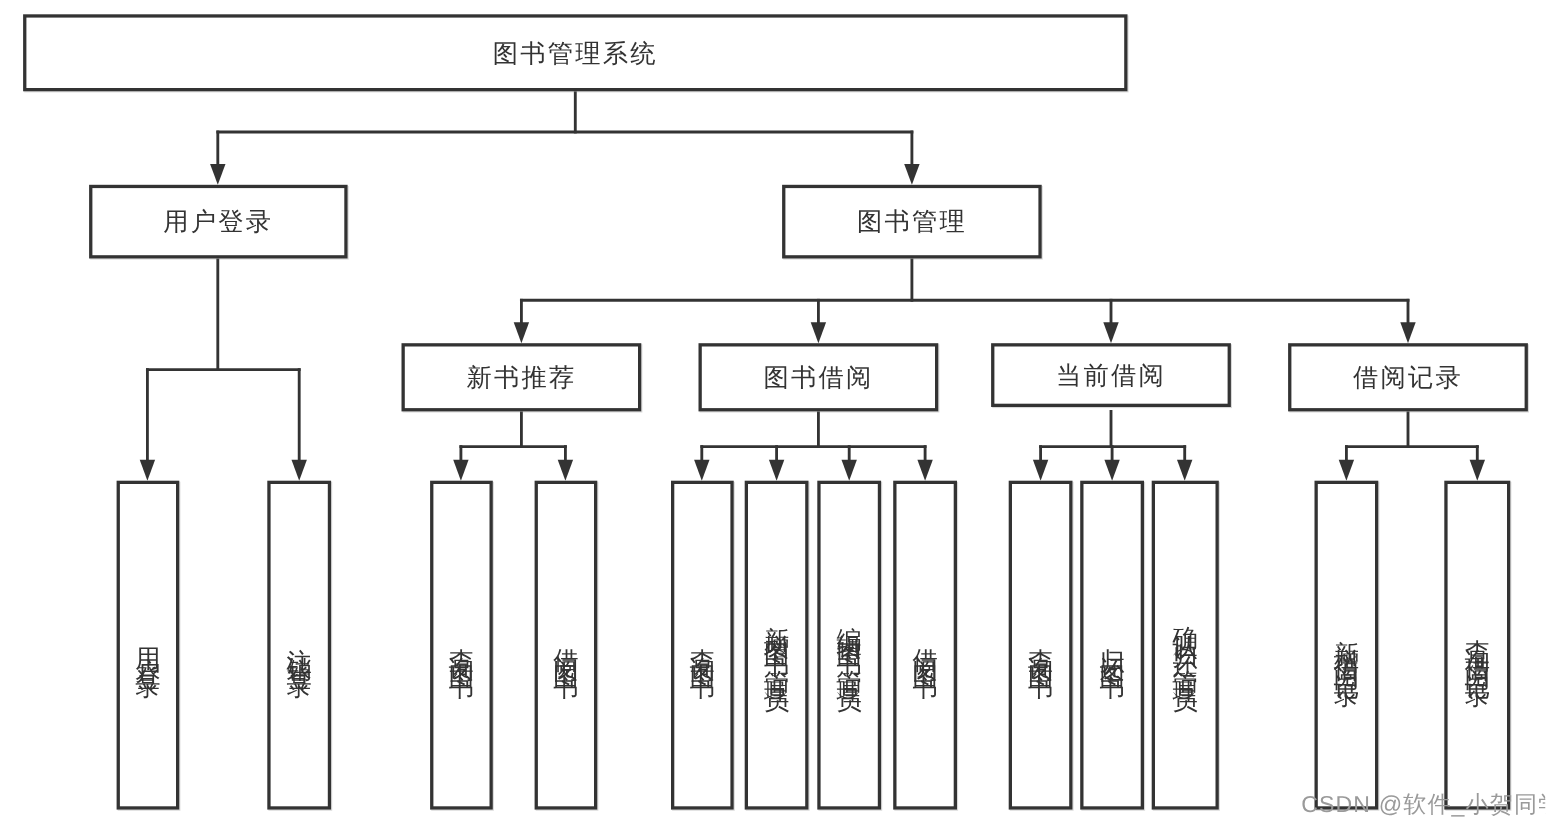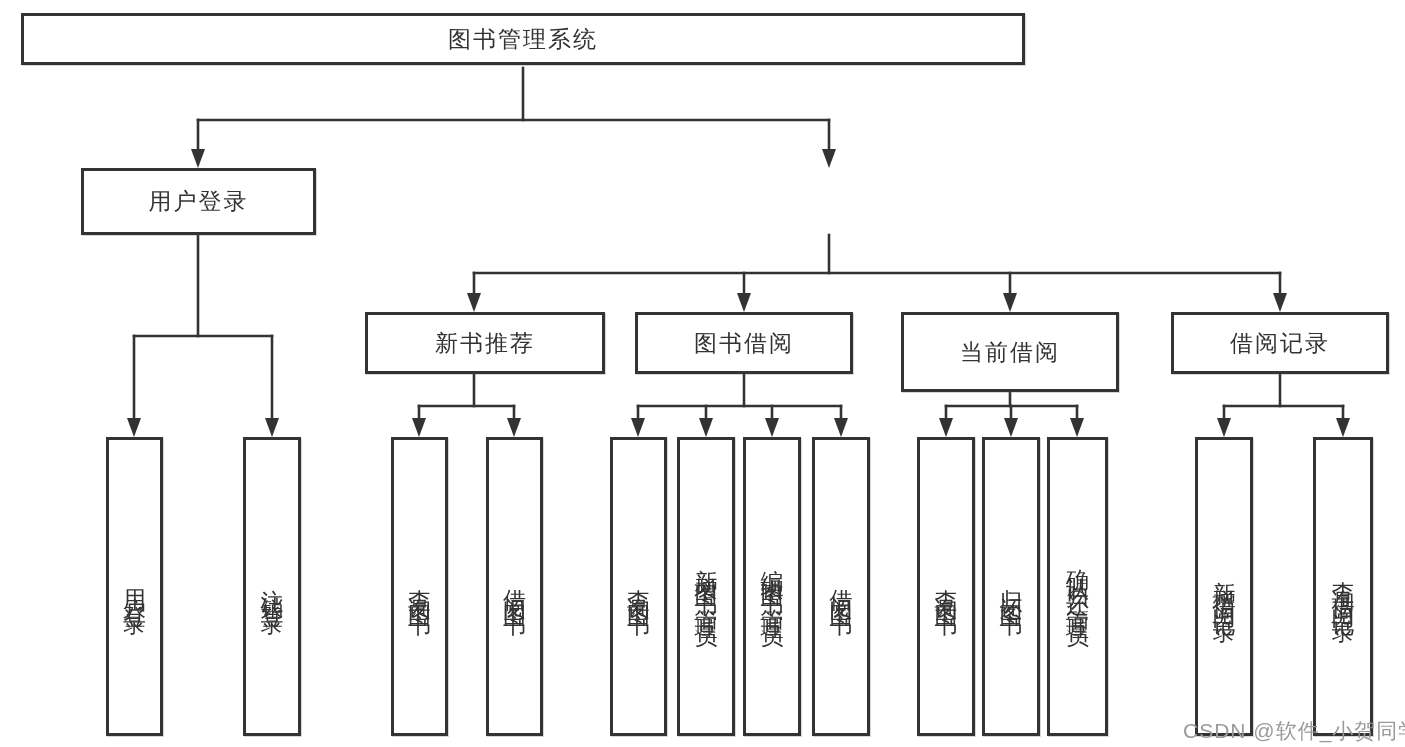--- a/index.html
+++ b/index.html
@@ -111,35 +111,38 @@
       <polygon points="772,437 765,418 779,418"></polygon>
       <polygon points="841,437 834,418 848,418"></polygon>
       <polygon points="946,437 939,418 953,418"></polygon>
       <polygon points="1011,437 1004,418 1018,418"></polygon>
       <polygon points="1077,437 1070,418 1084,418"></polygon>
       <polygon points="1224,437 1217,418 1231,418"></polygon>
       <polygon points="1343,437 1336,418 1350,418"></polygon>
     </g>
   </svg>
 
-  <div class="node h" style="left:21px;top:13px;width:1004px;height:52px;">
+  <div class="node h" style="left:21px;top:13px;width:1004px;height:70px;">
     <span class="lbl">图书管理系统</span>
   </div>
 
   <div class="node h" style="left:81px;top:168px;width:235px;height:67px;">
     <span class="lbl">用户登录</span>
   </div>
+  <div class="node h" style="left:711px;top:168px;width:236px;height:67px;">
+    <span class="lbl">图书管理</span>
+  </div>
 
-  <div class="node h" style="left:365px;top:312px;width:240px;height:62px;">
+  <div class="node h" style="left:365px;top:312px;width:218px;height:62px;">
     <span class="lbl">新书推荐</span>
   </div>
   <div class="node h" style="left:635px;top:312px;width:218px;height:62px;font-family:Liberation Serif, serif;">
     <span class="lbl">图书借阅</span>
   </div>
-  <div class="node h" style="left:901px;top:312px;width:218px;height:80px;align-items:center;">
+  <div class="node h" style="left:901px;top:312px;width:218px;height:58px;align-items:center;">
     <span class="lbl">当前借阅</span>
   </div>
   <div class="node h" style="left:1171px;top:312px;width:218px;height:62px;">
     <span class="lbl">借阅记录</span>
   </div>
 
   <div class="node v" style="left:106px;top:437px;width:57px;height:299px;">
     <span class="lbl">用户登录</span>
   </div>
   <div class="node v" style="left:243px;top:437px;width:58px;height:299px;">

